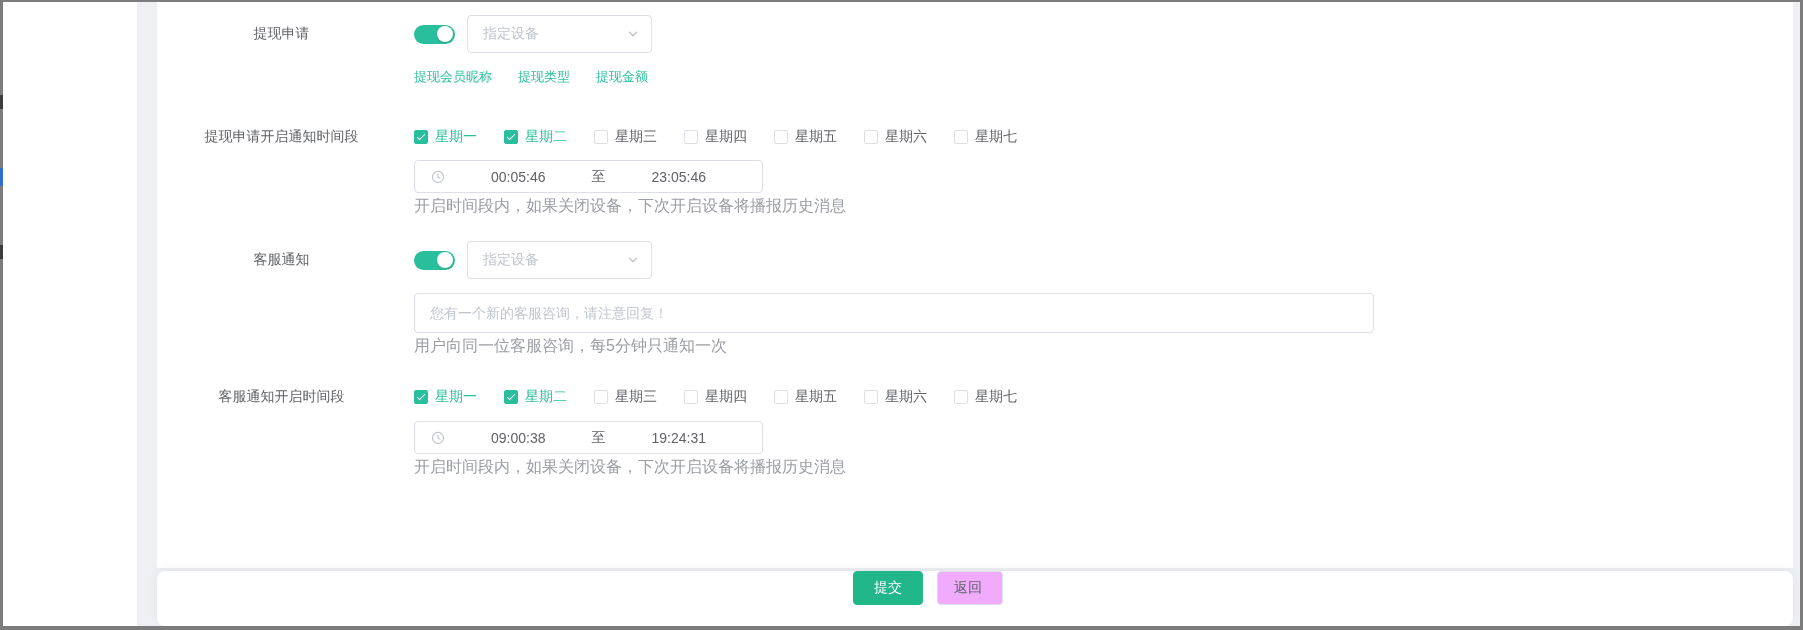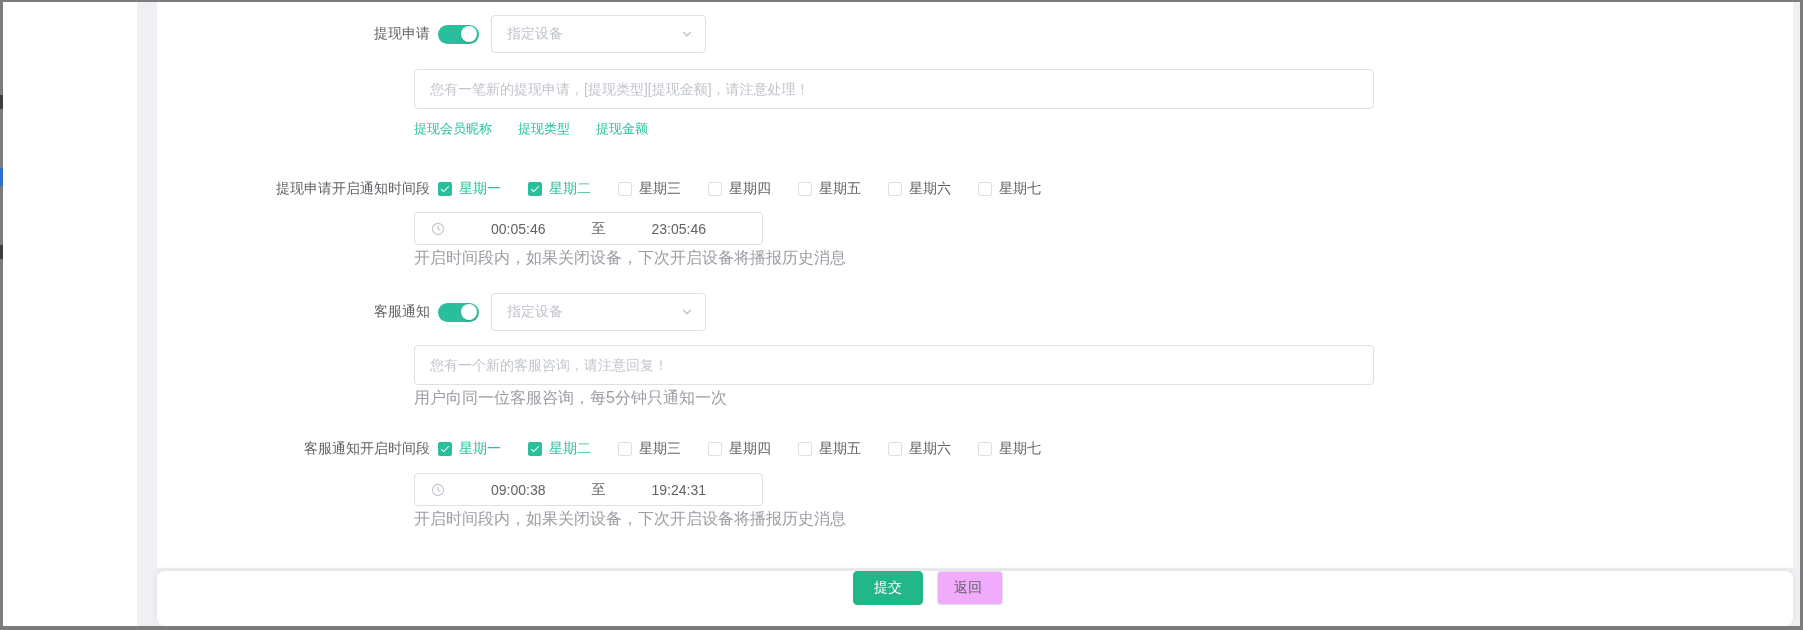--- a/index.html
+++ b/index.html
@@ -24,38 +24,38 @@
   .footer-card{
     position:absolute;left:154px;right:7px;top:569px;bottom:0;
     background:#ffffff;border-radius:8px;
     box-shadow:0 -2px 10px rgba(0,0,0,0.06);
     display:flex;align-items:flex-start;padding-left:696px;gap:14px;
     box-sizing:border-box;
   }
   .form{padding-top:13px;}
   .form-row{display:flex;align-items:center;}
   .row-label{
-    width:249px;min-width:249px;text-align:right;margin-right:8px;
-    font-size:14px;color:#606266;margin-left:24px;
+    width:249px;min-width:249px;text-align:center;margin-right:8px;
+    font-size:14px;color:#606266;
   }
   .indent{margin-left:257px;}
   
   .switch{
     width:41px;height:19px;border-radius:10px;background:#dcdfe6;
     position:relative;cursor:pointer;flex:0 0 auto;
   }
   .switch.on{background:var(--accent);}
   .switch .knob{
     position:absolute;top:1.5px;left:2px;width:16px;height:16px;
     border-radius:50%;background:#fff;box-shadow:0 1px 2px rgba(0,0,0,0.15);
   }
   .switch.on .knob{left:auto;right:2px;}
   
   .select{
-    margin-left:12px;width:215px;height:38px;border:1px solid #dcdfe6;
+    margin-left:12px;width:185px;height:38px;border:1px solid #dcdfe6;
     border-radius:4px;background:#fff;display:flex;align-items:center;
     padding:0 12px 0 15px;box-sizing:border-box;cursor:pointer;
   }
   .select-placeholder{flex:1;font-size:14px;color:#c0c4cc;}
   .row-select{height:38px;margin-bottom:16px;}
   
   .text-input{
     display:block;width:960px;height:40px;border:1px solid #dcdfe6;
     border-radius:4px;padding:0 15px;box-sizing:border-box;
     font-size:14px;color:#606266;outline:none;
@@ -122,21 +122,20 @@
           <span class="knob"></span>
         </div>
         <div class="select">
           <span class="select-placeholder">指定设备</span>
           <svg width="12" height="12" viewBox="0 0 12 12">
             <path d="M2.5 4.2 L6 7.8 L9.5 4.2" fill="none" stroke="#c0c4cc" stroke-width="1.4" stroke-linecap="round" stroke-linejoin="round"></path>
           </svg>
         </div>
       </div>
 
-      <input class="text-input indent mb12" type="text" placeholder="您有一笔新的提现申请，[提现类型][提现金额]，请注意处理！" style="">
 
       <div class="tag-row indent mb42">
 
           <a class="tag-link">提现会员昵称</a>
 
           <a class="tag-link">提现类型</a>
 
           <a class="tag-link">提现金额</a>
         </div>
 

